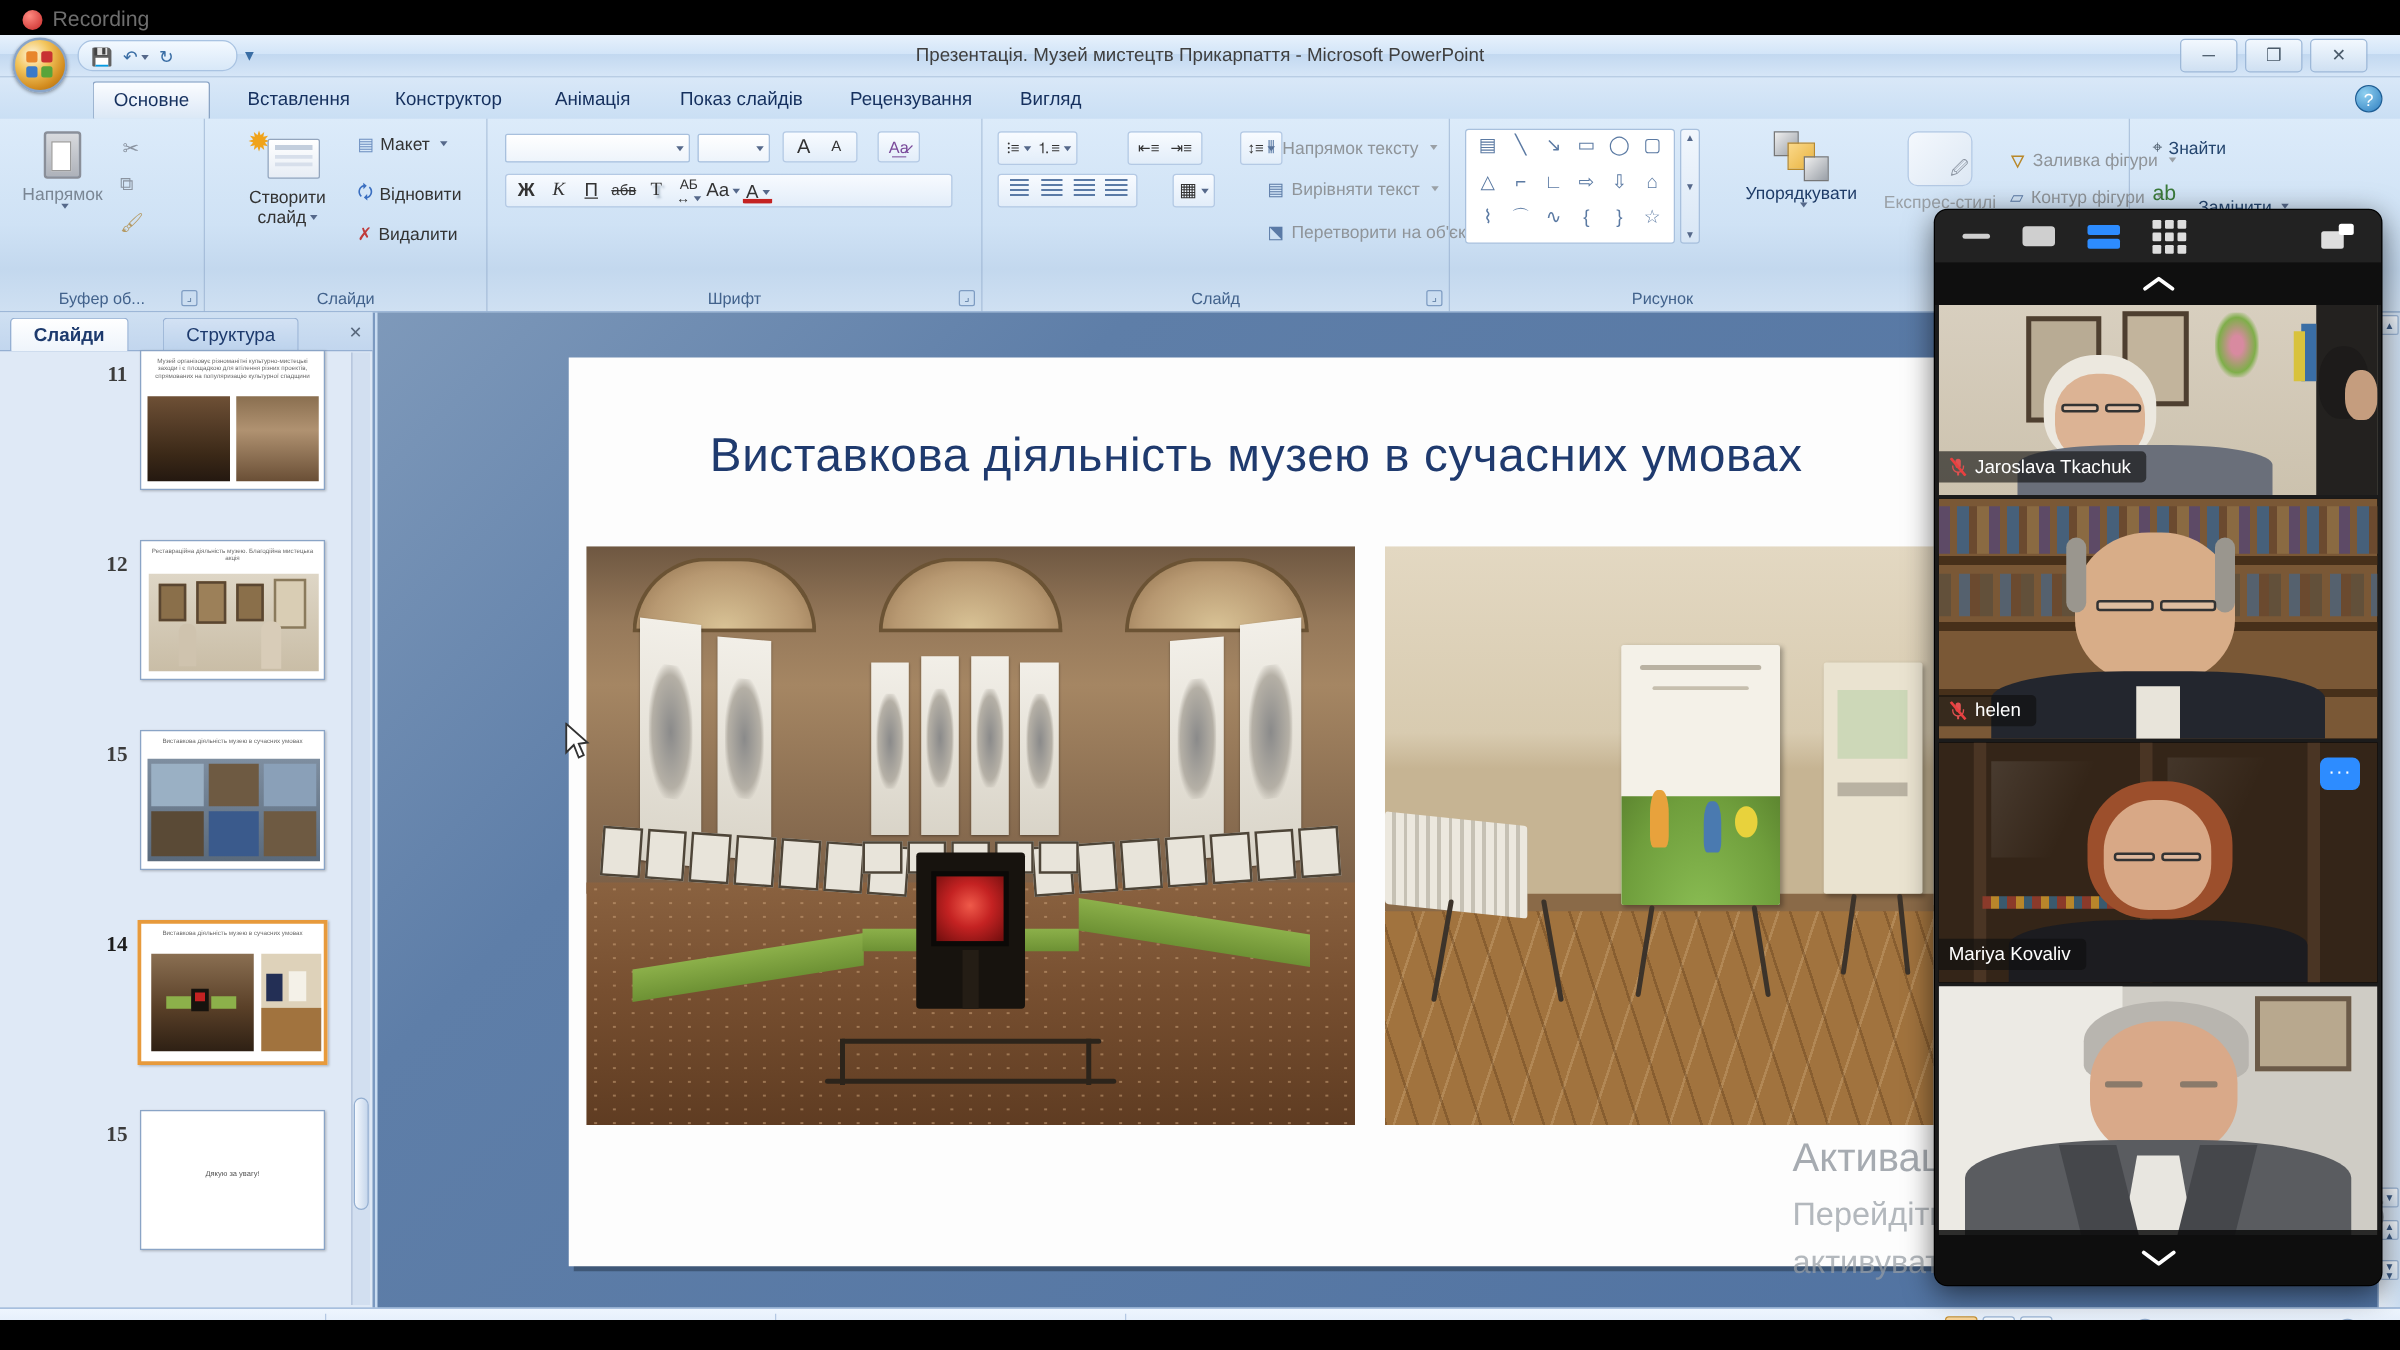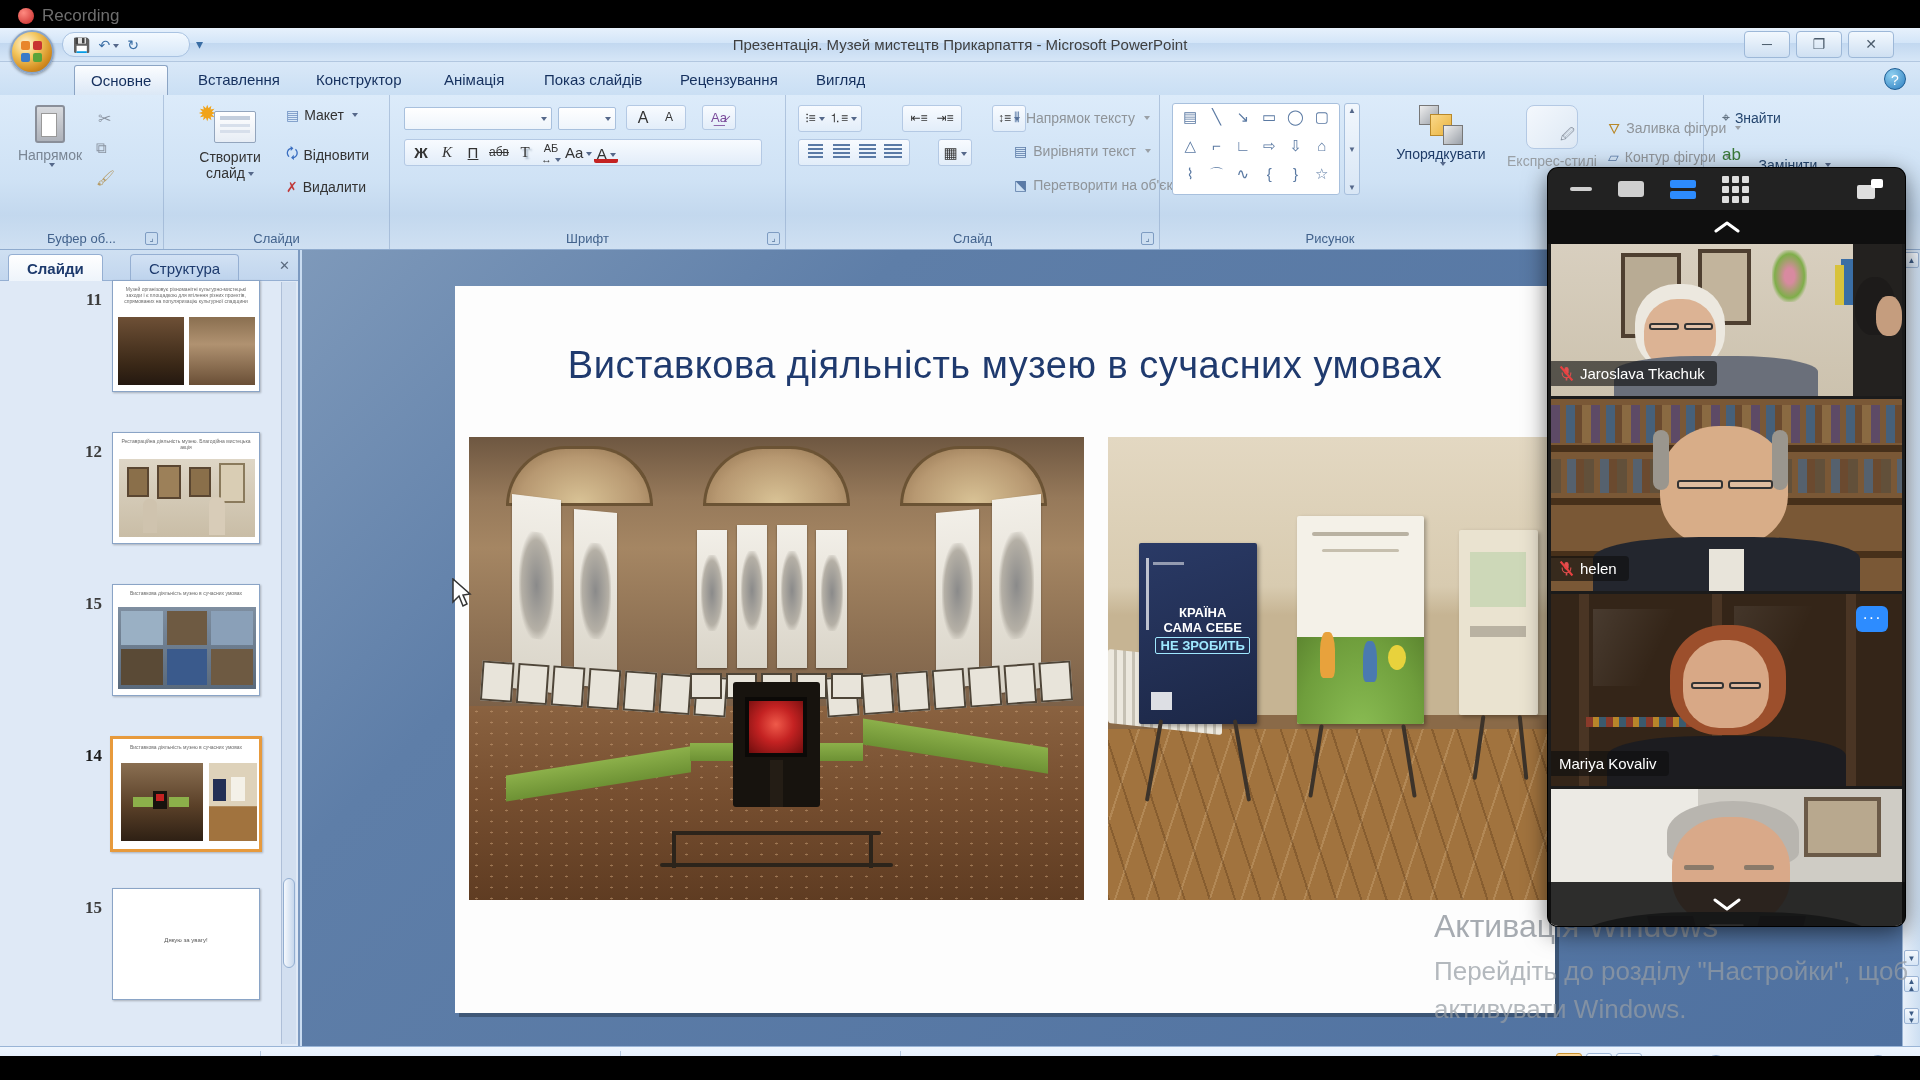--- a/index.html
+++ b/index.html
@@ -71,21 +71,21 @@
 .pr-floor{position:absolute;left:0;top:62%;width:100%;height:38%;background:#a1733e;background-image:repeating-linear-gradient(72deg,rgba(60,30,5,.25) 0 2px,transparent 2px 24px),repeating-linear-gradient(108deg,rgba(255,230,190,.18) 0 2px,transparent 2px 30px)}
 .radiator{position:absolute;left:0;top:47%;width:26%;height:16%;background:repeating-linear-gradient(90deg,#ece8de 0 6px,#c6c1b4 6px 9px);border-radius:3px;transform:skewY(6deg)}
 .posterN{position:absolute;background:linear-gradient(160deg,#2a3a66,#1c2746);border-radius:2px;color:#fff;box-shadow:2px 2px 4px rgba(0,0,0,.35)}
 .posterN .ln{font-weight:bold;font-size:13px;line-height:15px;text-align:center}
 .posterW{position:absolute;background:#f4f1e8;border-radius:2px;box-shadow:2px 2px 4px rgba(0,0,0,.3);overflow:hidden}
 .leg{position:absolute;width:4px;background:#3c332a;border-radius:2px}
 
 .wm1{position:absolute;font-size:32px;color:rgba(150,156,163,.85)}
 .wm2{position:absolute;font-size:26px;color:rgba(150,156,163,.72);line-height:38px}
 
-.zoomwin{position:absolute;left:1548px;top:168px;width:357px;height:758px;background:#1b1b1b;border-radius:10px;box-shadow:0 6px 24px rgba(0,0,0,.6),0 0 0 1px #000;z-index:20;overflow:hidden}
+.zoomwin{position:absolute;left:1548px;top:168px;width:357px;height:860px;background:#1b1b1b;border-radius:10px;box-shadow:0 6px 24px rgba(0,0,0,.6),0 0 0 1px #000;z-index:20;overflow:hidden}
 .ztoolbar{position:absolute;left:0;top:0;width:100%;height:42px;background:#222;display:flex;align-items:center;gap:26px;padding:0 22px}
 .zchevbar{position:absolute;left:0;top:42px;width:100%;height:34px;background:rgba(14,14,14,.92);display:flex;align-items:center;justify-content:center;z-index:5}
 .tile{position:absolute;left:3px;width:351px;background:#000;overflow:hidden}
 .namechip{position:absolute;left:0;bottom:10px;display:flex;align-items:center;gap:6px;background:rgba(15,15,15,.62);padding:4px 12px 4px 8px;border-radius:0 4px 4px 0;color:#fff;font-size:15px;z-index:4}
 .morebtn{position:absolute;width:32px;height:26px;background:#2d8cff;border-radius:6px;color:#fff;font-size:16px;text-align:center;line-height:24px;z-index:6;letter-spacing:1px}
 .zbottom{position:absolute;left:0;bottom:0;width:100%;height:44px;background:rgba(12,12,12,.85);display:flex;align-items:center;justify-content:center;z-index:5}
 .head{position:absolute;border-radius:46% 46% 42% 42%}
 .torso{position:absolute;border-radius:40% 40% 0 0}
 .glasses{position:absolute;height:7px;display:flex;gap:5px}
 .glasses i{flex:1;border:2px solid #333;border-radius:3px;background:rgba(255,255,255,.2)}
@@ -458,30 +458,20 @@
           <div class="rail" style="left:31%;top:92%;width:38%"></div>
           <div style="position:absolute;left:33%;top:85%;width:4px;height:8%;background:#2c241b"></div>
           <div style="position:absolute;left:65%;top:85%;width:4px;height:8%;background:#2c241b"></div>
         </div>
 
         <div class="photo" style="left:653px;top:151px;width:439px;height:463px">
           <div class="pr-wall"></div>
           <div class="pr-floor"></div>
           <div style="position:absolute;left:0;top:60%;width:100%;height:3%;background:#8a6a48"></div>
           <div class="radiator"></div>
-          <div class="posterN" style="left:7%;top:23%;width:27%;height:39%">
-            <div style="position:absolute;left:6%;top:8%;width:3px;height:40%;background:rgba(255,255,255,.7)"></div>
-            <div style="position:absolute;left:12%;top:10%;width:26%;height:3px;background:rgba(255,255,255,.5)"></div>
-            <div style="position:absolute;left:14%;top:34%;width:80%">
-              <div class="ln">КРАЇНА</div>
-              <div class="ln">САМА СЕБЕ</div>
-              <div class="ln" style="color:#9fe8ff;border:1px solid #9fe8ff;border-radius:2px;margin-top:2px">НЕ ЗРОБИТЬ</div>
-            </div>
-            <div style="position:absolute;left:10%;bottom:8%;width:18%;height:10%;background:rgba(255,255,255,.85)"></div>
-          </div>
           <div class="leg" style="left:10%;top:61%;height:18%;transform:rotate(10deg)"></div>
           <div class="leg" style="left:30%;top:61%;height:18%;transform:rotate(-10deg)"></div>
           <div class="posterW" style="left:43%;top:17%;width:29%;height:45%">
             <div style="position:absolute;left:12%;top:8%;width:76%;height:4px;background:#b9b2a2;border-radius:2px"></div>
             <div style="position:absolute;left:20%;top:16%;width:60%;height:3px;background:#c6bfae;border-radius:2px"></div>
             <div style="position:absolute;left:0;bottom:0;width:100%;height:42%;background:radial-gradient(ellipse at 50% 120%,#8cbf55 0%,#6f9e3c 70%,#5d8630 100%)"></div>
             <div style="position:absolute;left:18%;bottom:22%;width:12%;height:22%;background:#e8a23c;border-radius:40% 40% 20% 20%"></div>
             <div style="position:absolute;left:52%;bottom:20%;width:11%;height:20%;background:#4a7ab0;border-radius:40% 40% 20% 20%"></div>
             <div style="position:absolute;left:72%;bottom:26%;width:14%;height:12%;background:#e8d23c;border-radius:50%"></div>
           </div>

